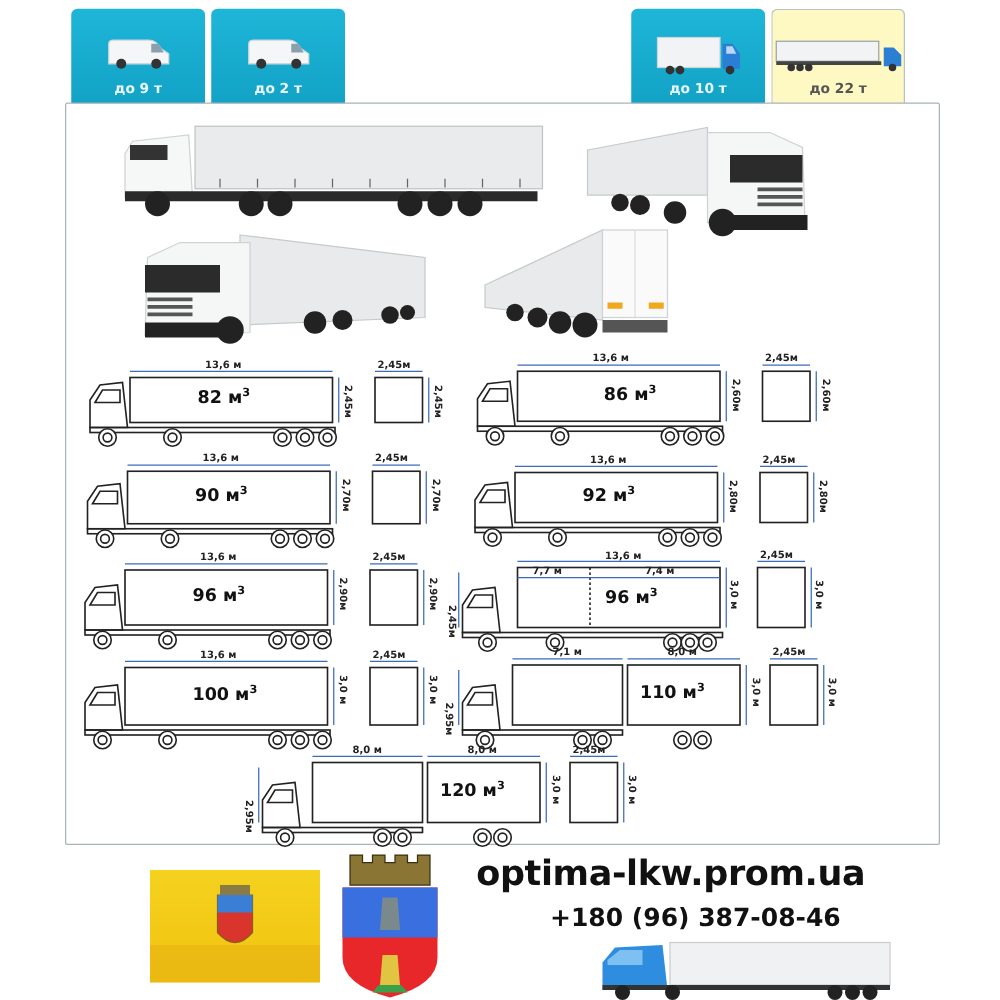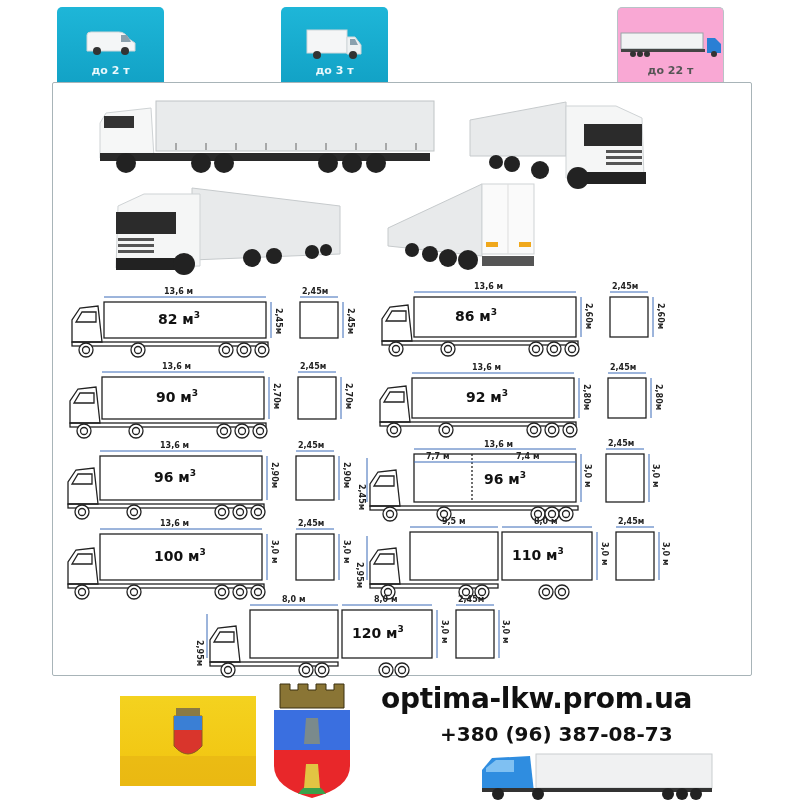--- a/index.html
+++ b/index.html
@@ -5,21 +5,21 @@
   * { box-sizing: border-box; margin: 0; padding: 0; }
   html, body { width: 800px; height: 800px; background: #ffffff; overflow: hidden; }
   body { position: relative; font-family: "DejaVu Sans", sans-serif; color: #222; }
 
   
   .tabs { position: absolute; left: 57px; top: 7px; width: 670px; height: 76px; }
   .tab { position: absolute; top: 0; width: 107px; height: 76px; border-radius: 5px 5px 0 0;
          background: linear-gradient(#1eb6d8, #12a2c6); cursor: pointer; }
   .tab .tab-label { position: absolute; left: 0; right: 0; bottom: 6px; text-align: center;
          color: #e9f8fc; font-weight: bold; font-size: 11px; }
-  .tab.active { background: #f9a8d4; border: 1px solid #b8c3c7; border-bottom: none; height: 78px; }
+  .tab.active { background: #fef9c3; border: 1px solid #b8c3c7; border-bottom: none; height: 78px; }
   .tab.active .tab-label { color: #555; bottom: 8px; }
   .tab svg { position: absolute; left: 50%; top: 22px; transform: translateX(-50%); }
 
   
   .panel { position: absolute; left: 52px; top: 82px; width: 700px; height: 594px;
            border: 1px solid #a8b4b8; border-radius: 2px; background: #fff; }
 
   .photo { position: absolute; }
 
   
@@ -41,31 +41,41 @@
 <body>
 
 <div class="tabs">
   <div class="tab" style="left:0">
     <svg width="56" height="28" viewBox="0 0 56 28">
       <path d="M4 6 Q4 3 8 3 L36 3 Q42 3 46 10 L52 14 L52 22 L4 22 Z" fill="#f4f6f7" stroke="#cfd6d9"></path>
       <path d="M38 6 L44 6 L48 13 L38 13 Z" fill="#8aa0ad"></path>
       <circle cx="14" cy="22" r="4" fill="#333"></circle>
         <circle cx="42" cy="22" r="4" fill="#333"></circle>
     </svg>
+    <span class="tab-label">до 9 т</span>
+  </div>
+  <div class="tab" style="left:112px">
+    <svg width="56" height="28" viewBox="0 0 56 28">
+      <path d="M4 6 Q4 3 8 3 L36 3 Q42 3 46 10 L52 14 L52 22 L4 22 Z" fill="#f4f6f7" stroke="#cfd6d9"></path>
+      <path d="M38 6 L44 6 L48 13 L38 13 Z" fill="#8aa0ad"></path>
+      <circle cx="14" cy="22" r="4" fill="#333"></circle>
+        <circle cx="42" cy="22" r="4" fill="#333"></circle>
+    </svg>
     <span class="tab-label">до 2 т</span>
   </div>
-  <div class="tab" style="left:224px">
-    <svg width="60" height="32" viewBox="0 0 60 32">
-      <rect x="2" y="1" width="40" height="23" fill="#f5f6f7" stroke="#cfd6d9"></rect>
-      <path d="M42 8 L50 8 L56 16 L56 25 L42 25 Z" fill="#eef1f2" stroke="#cfd6d9"></path>
-      <path d="M45 10 L50 10 L53 16 L45 16 Z" fill="#8aa0ad"></path>
-      <circle cx="12" cy="26" r="4" fill="#333"></circle>
-        <circle cx="48" cy="26" r="4" fill="#333"></circle>
+  <div class="tab" style="left:448px">
+    <svg width="70" height="32" viewBox="0 0 70 32">
+      <rect x="2" y="1" width="50" height="24" fill="#f2f3f4" stroke="#cfd6d9"></rect>
+      <path d="M54 6 L62 6 L68 14 L68 26 L54 26 Z" fill="#2a7fd4"></path>
+      <path d="M57 8 L62 8 L65 14 L57 14 Z" fill="#b8d8f5"></path>
+      <circle cx="12" cy="27" r="3.5" fill="#333"></circle>
+        <circle cx="20" cy="27" r="3.5" fill="#333"></circle>
+        <circle cx="60" cy="27" r="3.5" fill="#333"></circle>
     </svg>
-    <span class="tab-label">до 3 т</span>
+    <span class="tab-label">до 10 т</span>
   </div>
   <div class="tab active" style="left:560px">
     <svg width="104" height="26" viewBox="0 0 104 26" style="top:24px">
       <rect x="2" y="1" width="82" height="16" fill="#f2f3f4" stroke="#9aa4a8"></rect>
       <rect x="2" y="17" width="84" height="3" fill="#444"></rect>
       <path d="M88 6 L96 6 L102 12 L102 21 L88 21 Z" fill="#2a7fd4"></path>
       <circle cx="14" cy="22" r="3" fill="#333"></circle>
         <circle cx="21" cy="22" r="3" fill="#333"></circle>
         <circle cx="28" cy="22" r="3" fill="#333"></circle>
         <circle cx="95" cy="22" r="3" fill="#333"></circle>
@@ -201,21 +211,21 @@
           <circle cx="194" cy="64" r="3.5"></circle>
           <rect x="232" y="12" width="38" height="40" fill="#fff"></rect>
         </g>
         <line x1="36" y1="7" x2="198" y2="7" stroke="#3a6bb8"></line>
         <line x1="203" y1="12" x2="203" y2="52" stroke="#3a6bb8"></line>
         <line x1="232" y1="7" x2="270" y2="7" stroke="#3a6bb8"></line>
         <line x1="275" y1="12" x2="275" y2="52" stroke="#3a6bb8"></line>
       </svg>
       <div class="dim" style="left: 96px; top: -3px;">13,6 м</div>
       <div class="dim v" style="left: 215px; top: 18px;">2,60м</div>
-      <div class="vol" style="left: 77px; top: 22px;">86 м<sup style="font-size: 9px;">3</sup></div>
+      <div class="vol" style="left: 105px; top: 22px;">86 м<sup style="font-size: 9px;">3</sup></div>
       <div class="dim" style="left: 234px; top: -3px;">2,45м</div>
       <div class="dim v" style="left: 287px; top: 18px;">2,60м</div>
     </div>
     <div class="diag" style="left: 66px; top: 365px; width: 300px; height: 80px;">
       <svg width="300" height="80" viewBox="0 0 300 80" style="position: absolute;">
         <g fill="none" stroke="#222" stroke-width="1.3">
           <path d="M4 58 L4 36 L12 24 L30 22 L34 58 Z" fill="#fff"></path>
           <path d="M8 38 L14 28 L28 28 L28 38 Z"></path>
           <rect x="36" y="12" width="162" height="42" fill="#fff"></rect>
           <rect x="4" y="58" width="196" height="4"></rect>
@@ -389,21 +399,21 @@
           <circle cx="196" cy="72" r="3.5"></circle>
           <rect x="250" y="12" width="38" height="48" fill="#fff"></rect>
         </g>
         <line x1="44" y1="7" x2="132" y2="7" stroke="#3a6bb8"></line>
         <line x1="136" y1="7" x2="226" y2="7" stroke="#3a6bb8"></line>
         <line x1="231" y1="12" x2="231" y2="60" stroke="#3a6bb8"></line>
         <line x1="1" y1="16" x2="1" y2="60" stroke="#3a6bb8"></line>
         <line x1="250" y1="7" x2="288" y2="7" stroke="#3a6bb8"></line>
         <line x1="293" y1="12" x2="293" y2="60" stroke="#3a6bb8"></line>
       </svg>
-      <div class="dim" style="left: 76px; top: -3px;">9,5 м</div>
+      <div class="dim" style="left: 76px; top: -3px;">7,1 м</div>
       <div class="dim" style="left: 168px; top: -3px;">8,0 м</div>
       <div class="dim v" style="left: -2px; top: 42px;">2,95м</div>
       <div class="dim v" style="left: 243px; top: 22px;">3,0 м</div>
       <div class="vol" style="left: 146px; top: 26px;">110 м<sup style="font-size: 9px;">3</sup></div>
       <div class="dim" style="left: 252px; top: -3px;">2,45м</div>
       <div class="dim v" style="left: 304px; top: 22px;">3,0 м</div>
     </div>
     <div class="diag" style="left: 206px; top: 598px; width: 300px; height: 80px;">
       <svg width="300" height="80" viewBox="0 0 300 80" style="position: absolute;">
         <g fill="none" stroke="#222" stroke-width="1.3">
@@ -453,21 +463,21 @@
   <svg width="80" height="118" viewBox="0 0 80 118">
     <path d="M8 2 L18 2 L18 8 L26 8 L26 2 L36 2 L36 8 L44 8 L44 2 L54 2 L54 8 L62 8 L62 2 L72 2 L72 26 L8 26 Z" fill="#8a7535" stroke="#3a3010"></path>
     <path d="M2 28 L78 28 L78 84 Q78 106 40 116 Q2 106 2 84 Z" fill="#e8272a"></path>
     <rect x="2" y="28" width="76" height="40" fill="#3a6fe0"></rect>
     <path d="M34 36 L46 36 L48 62 L32 62 Z" fill="#7a8a8c"></path>
     <path d="M26 112 Q40 92 54 112 Z" fill="#3aa14a"></path>
     <path d="M34 82 L46 82 L48 106 L32 106 Z" fill="#e2c443"></path>
   </svg>
 </div>
 <div class="site">optima-lkw.prom.ua</div>
-<div class="phone">+380 (96) 387-08-73</div>
+<div class="phone">+180 (96) 387-08-46</div>
 <svg class="bottom-truck" width="236" height="48" viewBox="0 0 236 48">
   <rect x="58" y="2" width="176" height="34" fill="#f0f1f2" stroke="#c9cdcf"></rect>
   <path d="M4 18 L14 6 L52 4 L56 40 L4 40 Z" fill="#2f8de0"></path>
   <path d="M8 16 L18 8 L36 8 L36 20 L8 20 Z" fill="#7fc0f2"></path>
   <rect x="4" y="36" width="230" height="4" fill="#333"></rect>
   <g fill="#222">
       <circle cx="20" cy="42" r="6"></circle>
       <circle cx="60" cy="42" r="6"></circle>
       <circle cx="190" cy="42" r="6"></circle>
       <circle cx="204" cy="42" r="6"></circle>

